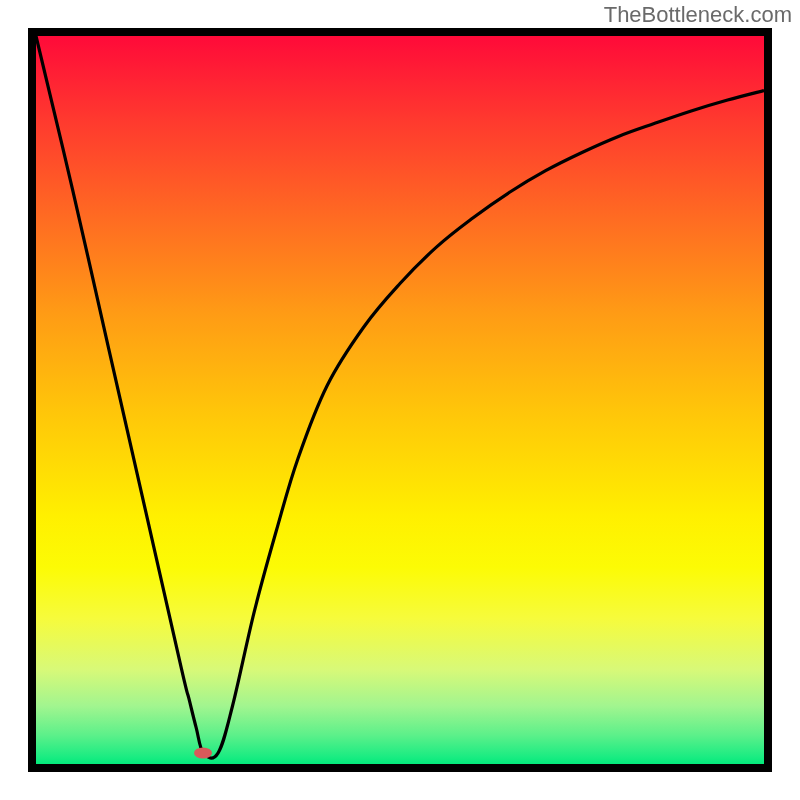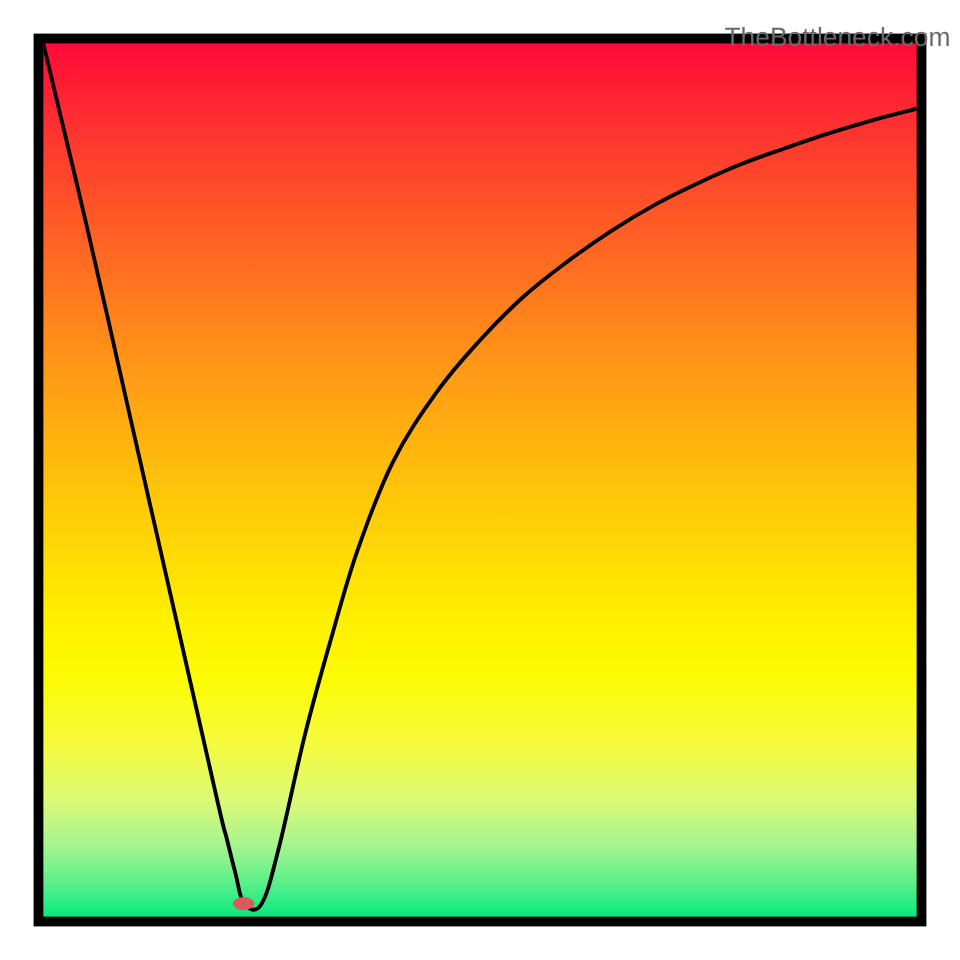--- a/index.html
+++ b/index.html
@@ -8,21 +8,21 @@
     background: #fff;
   }
   .container {
     width: 800px;
     height: 800px;
     position: relative;
     overflow: hidden;
   }
   .attribution {
     position: absolute;
-    top: 18px;
+    top: 2px;
     right: 8px;
     font-family: Arial, Helvetica, sans-serif;
     font-size: 22px;
     color: #6a6a6a;
     font-weight: 500;
     z-index: 10;
   }
   .plot-frame {
     position: absolute;
     top: 28px;

